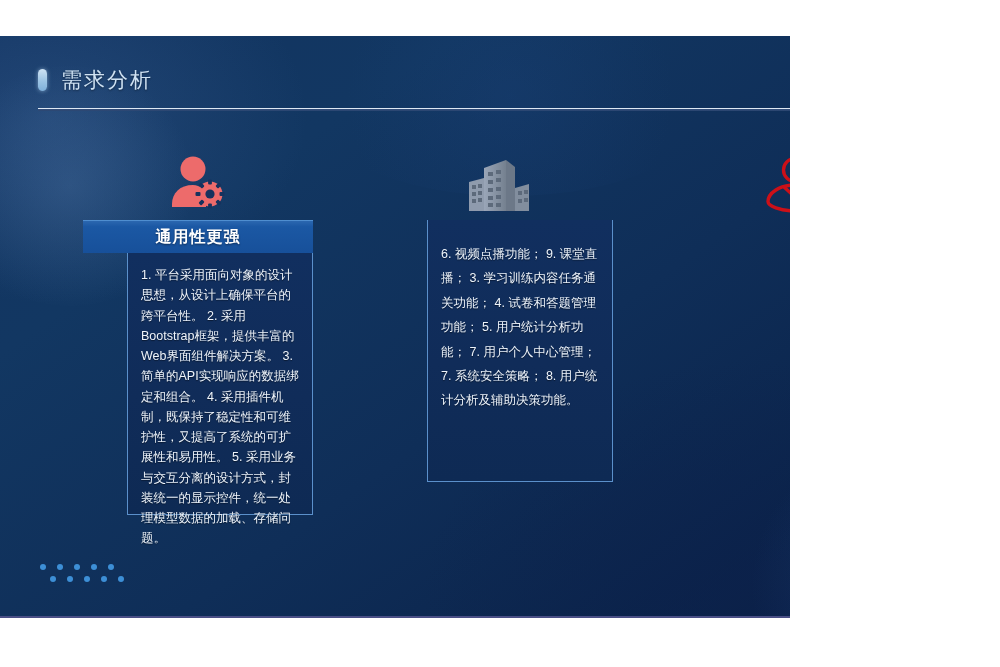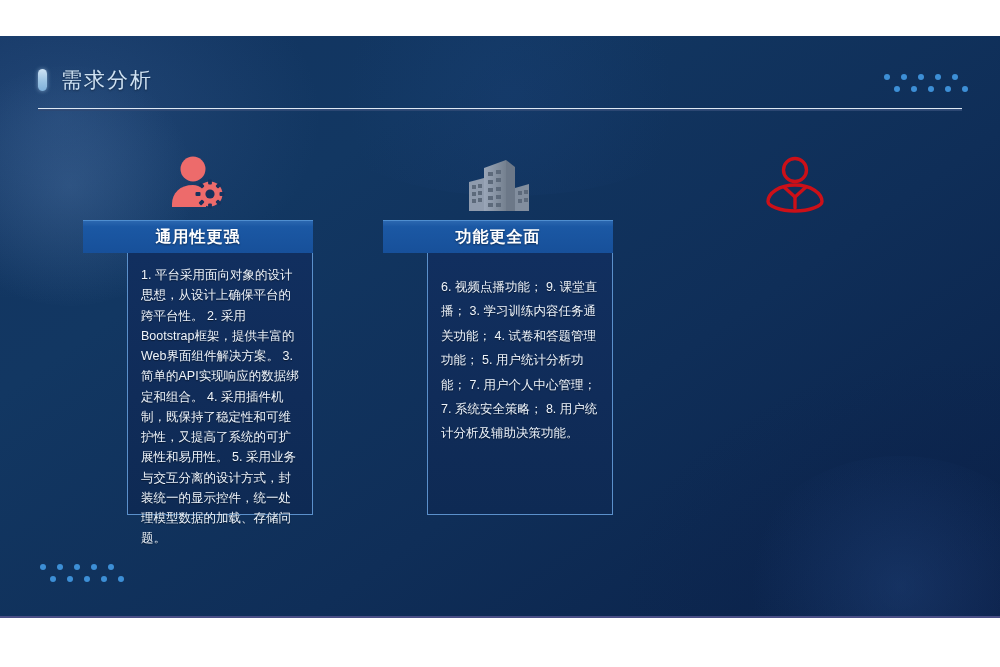--- a/index.html
+++ b/index.html
@@ -12,21 +12,21 @@
     height: 667px;
     overflow: hidden;
     font-family: "Liberation Sans", "DejaVu Sans", sans-serif;
   }
 
   
   .slide {
     position: absolute;
     left: 0;
     top: 36px;
-    width: 1000px;
+    width: 790px;
     height: 580px;
     overflow: hidden;
     background:
       radial-gradient(ellipse 420px 300px at 6% 14%, rgba(70,110,165,0.30) 0%, rgba(70,110,165,0.0) 62%),
       radial-gradient(ellipse 520px 360px at 96% 96%, rgba(12,32,74,0.55) 0%, rgba(12,32,74,0.0) 65%),
       linear-gradient(145deg, #123461 0%, #123762 28%, #0f2e58 62%, #0a2148 100%);
     border-bottom: 2px solid #4a4f86;
   }
 
   
@@ -306,21 +306,20 @@
         <span class="list-item">1. 平台采用面向对象的设计思想，从设计上确保平台的跨平台性。</span>
         <span class="list-item">2. 采用Bootstrap框架，提供丰富的Web界面组件解决方案。</span>
         <span class="list-item">3. 简单的API实现响应的数据绑定和组合。</span>
         <span class="list-item">4. 采用插件机制，既保持了稳定性和可维护性，又提高了系统的可扩展性和易用性。</span>
         <span class="list-item">5. 采用业务与交互分离的设计方式，封装统一的显示控件，统一处理模型数据的加载、存储问题。</span>
       </p>
     </div>
   </div>
 
   <div class="card card-2">
-    <div class="card-head">功能更全面</div>
     <div class="card-body">
       <p class="list-flow">
         <span class="list-item">6. 视频点播功能；</span>
         <span class="list-item">9. 课堂直播；</span>
         <span class="list-item">3. 学习训练内容任务通关功能；</span>
         <span class="list-item">4. 试卷和答题管理功能；</span>
         <span class="list-item">5. 用户统计分析功能；</span>
         <span class="list-item">7. 用户个人中心管理；</span>
         <span class="list-item">7. 系统安全策略；</span>
         <span class="list-item">8. 用户统计分析及辅助决策功能。</span>

